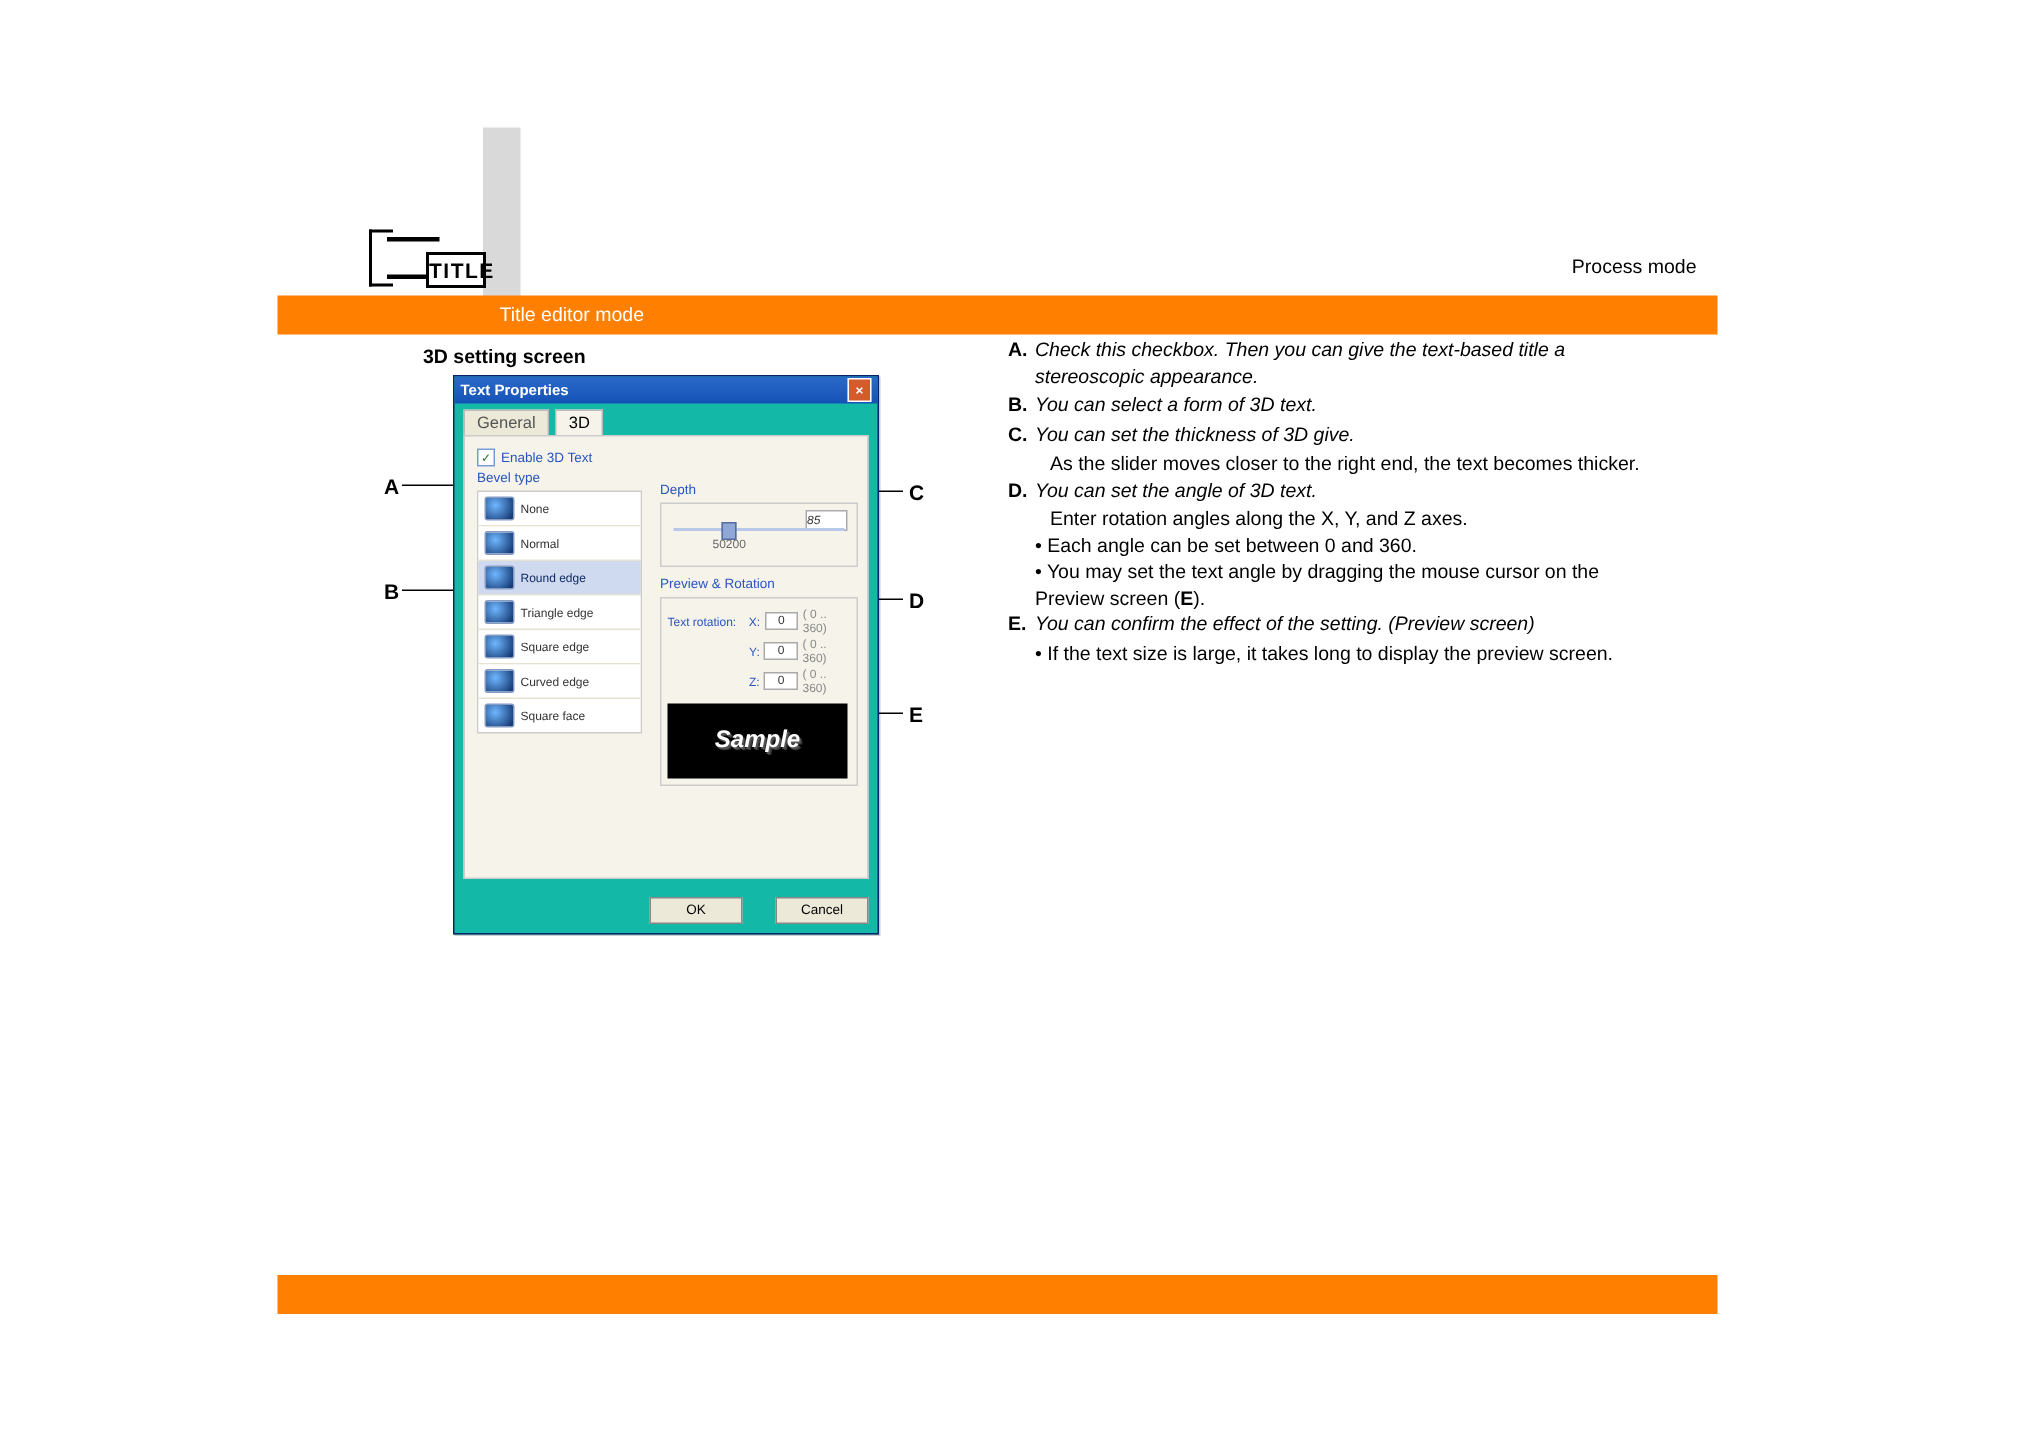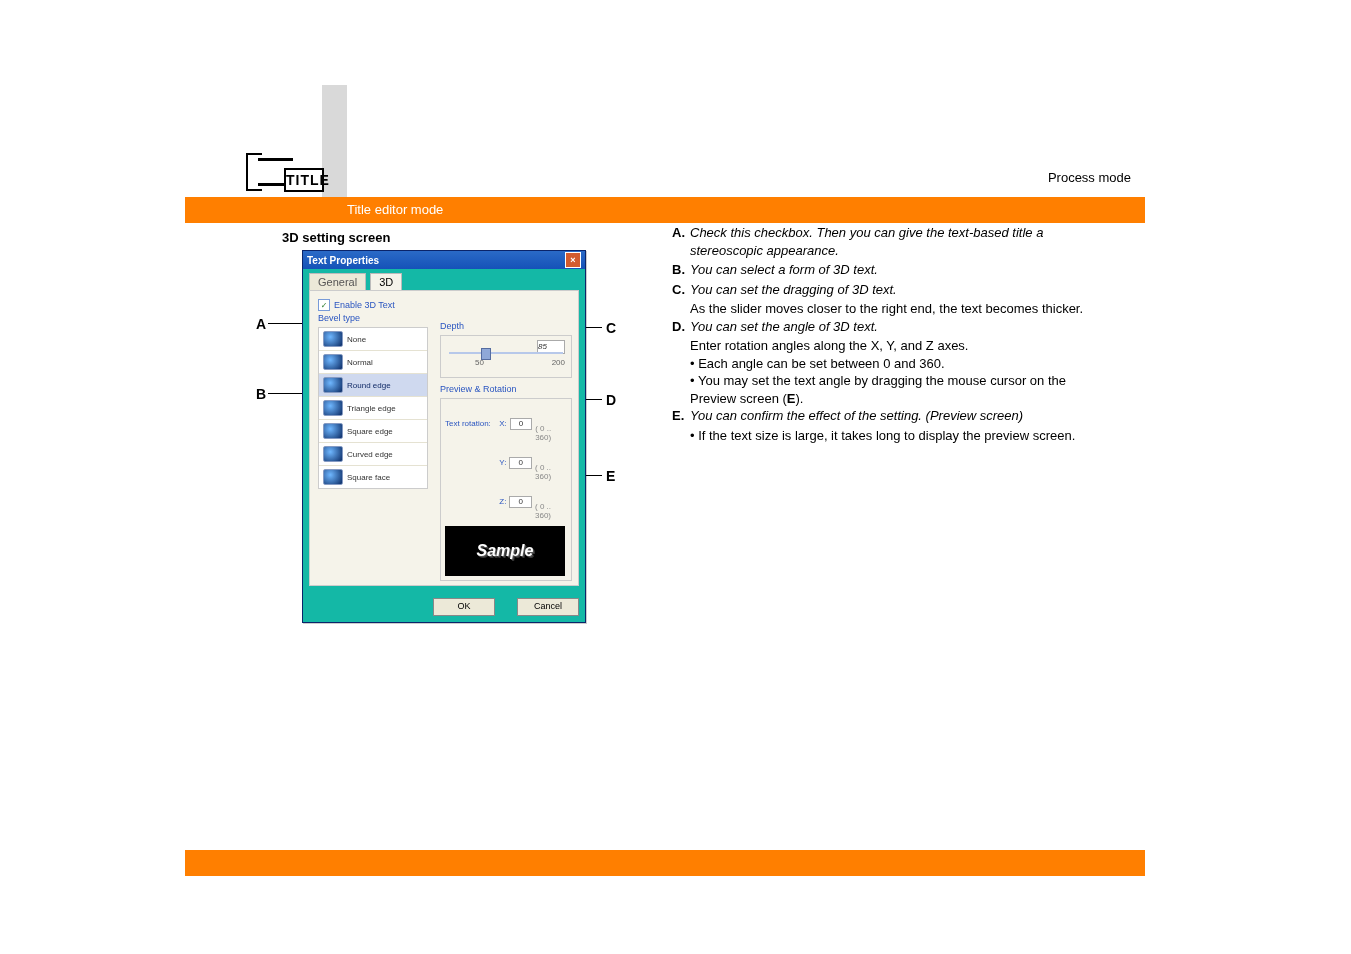--- a/index.html
+++ b/index.html
@@ -72,21 +72,21 @@
   .orange-bar {
     position: absolute;
     left: 185px;
     top: 197px;
     width: 960px;
     height: 26px;
     background: #ff7f00;
   }
   .orange-bar .indent {
     position: absolute;
-    left: 162px; top: 0; height: 26px;
+    left: 148px; top: 0; height: 26px;
     color: #fff;
     font-size: 13px;
     line-height: 26px;
   }
   
   .content {
     position: absolute;
     left: 252px;
     top: 230px;
     width: 900px;
@@ -191,30 +191,30 @@
     margin-bottom: 6px;
     position: relative;
     color:#333;
   }
   .slider-track {
     height: 2px; background:#b7c8ea; margin: 10px 2px 4px 2px; position:relative;
   }
   .slider-thumb {
     position:absolute; left: 28%; top:-4px; width:8px; height:10px; background:#8fa8d8; border:1px solid #556ca0;
   }
-  .slider-scale { display:flex; justify-content:space-between; font-size:8px; color:#666;padding-left:28px;}
+  .slider-scale { display:flex; font-size:8px; color:#666;padding-left:28px;}
   .depth-val { position:absolute; right:6px; top:4px; width:26px; height:12px; border:1px solid #aaa; background:#fff; font-size:8px; text-align:left; line-height:12px; color:#333;font-style:italic;}
   .preview-box {
     border: 1px solid #ccc;
     padding: 4px;
     color:#333;
   }
   .rot-row { display:flex; align-items:center; gap:3px; font-size:8px; color:#2a55c0; margin:2px 0;}
   .rot-row .inp { width:22px; height:10px; border:1px solid #aaa; background:#fff; font-size:8px; text-align:center; color:#333; line-height:10px;}
-  .rot-row .range { color:#888;margin-top:19px;}
+  .rot-row .range { color:#888;}
   .rot-label{ width:55px; color:#2a55c0;}
   .preview-img {
     margin-top: 6px;
     width: 120px; height: 50px;
     background:#000;
     color:#fff;
     font-weight:bold;
     font-size:16px;
     display:flex; align-items:center; justify-content:center;
     font-style: italic;
@@ -255,21 +255,21 @@
     position: absolute;
     left: 420px;
     top: -6px;
     width: 430px;
     font-size: 13px;
     line-height: 1.35;
   }
   .desc .item { display:flex; margin-bottom: 2px;}
   .desc .lab { font-weight: bold; width: 18px; flex-shrink:0; }
   .desc .txt { flex:1;font-style:italic; }
-  .desc .sub { margin-left: 18px; }
+  .desc .sub { margin-left: 28px; }
   .desc .bul { margin-left: 18px; }
 
   
   .pagenum {
     position: absolute;
     left: 0; width: 1351px;
     top: 820px;
     text-align: center;
     font-weight: bold;
     font-size: 13px;
@@ -413,21 +413,21 @@
       <div class="item">
           <span class="lab">A.</span>
           <span class="txt">Check this checkbox. Then you can give the text-based title a stereoscopic appearance.</span>
         </div>
       <div class="item">
           <span class="lab">B.</span>
           <span class="txt">You can select a form of 3D text.</span>
         </div>
       <div class="item">
           <span class="lab">C.</span>
-          <span class="txt">You can set the dragging of 3D text.</span>
+          <span class="txt">You can set the thickness of 3D give.</span>
         </div>
       <div class="sub">As the slider moves closer to the right end, the text becomes thicker.</div>
       <div class="item">
           <span class="lab">D.</span>
           <span class="txt">You can set the angle of 3D text.</span>
         </div>
       <div class="sub">Enter rotation angles along the X, Y, and Z axes.</div>
       <div class="bul">• Each angle can be set between 0 and 360.</div>
       <div class="bul"><span>• You may set the text angle by dragging the mouse cursor on the Preview screen (</span><b>E</b><span>).</span></div>
       <div class="item">

